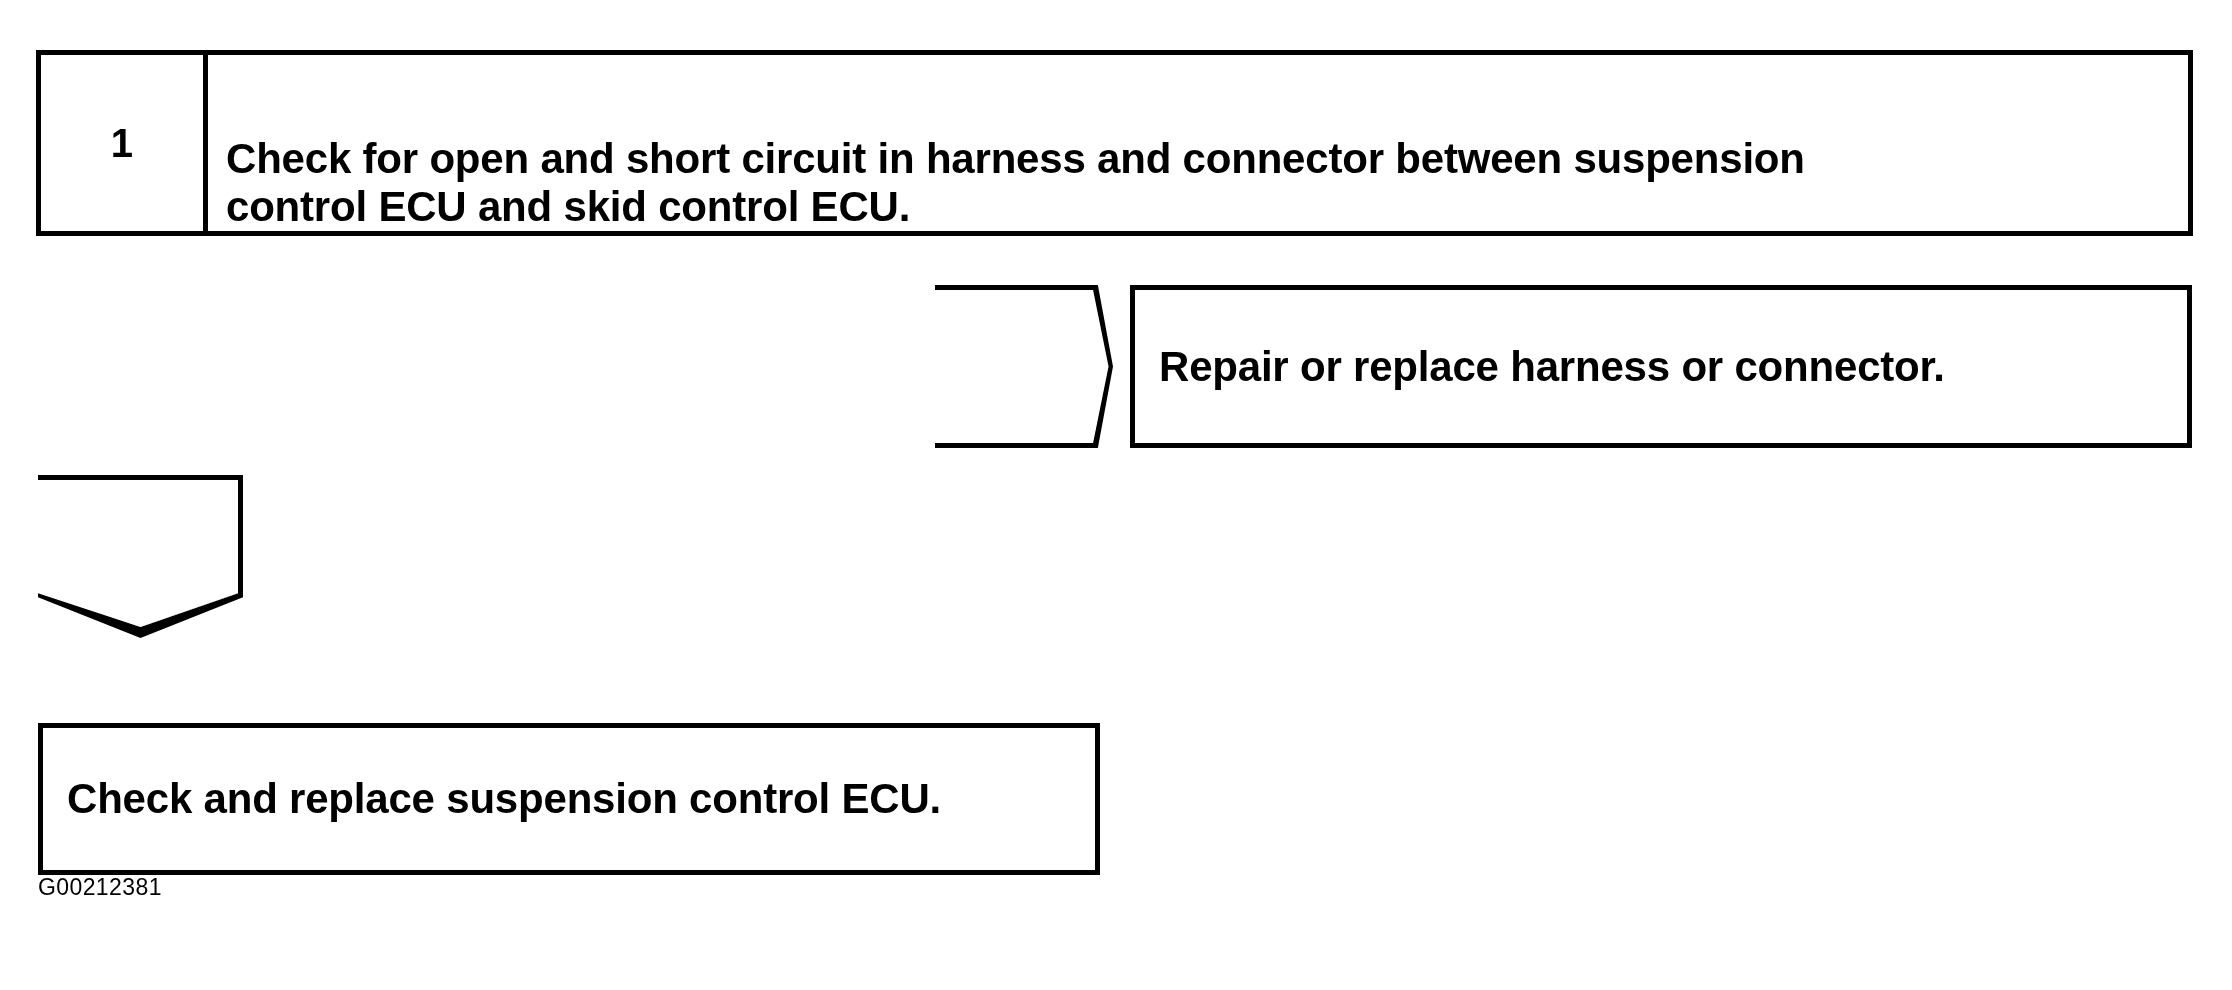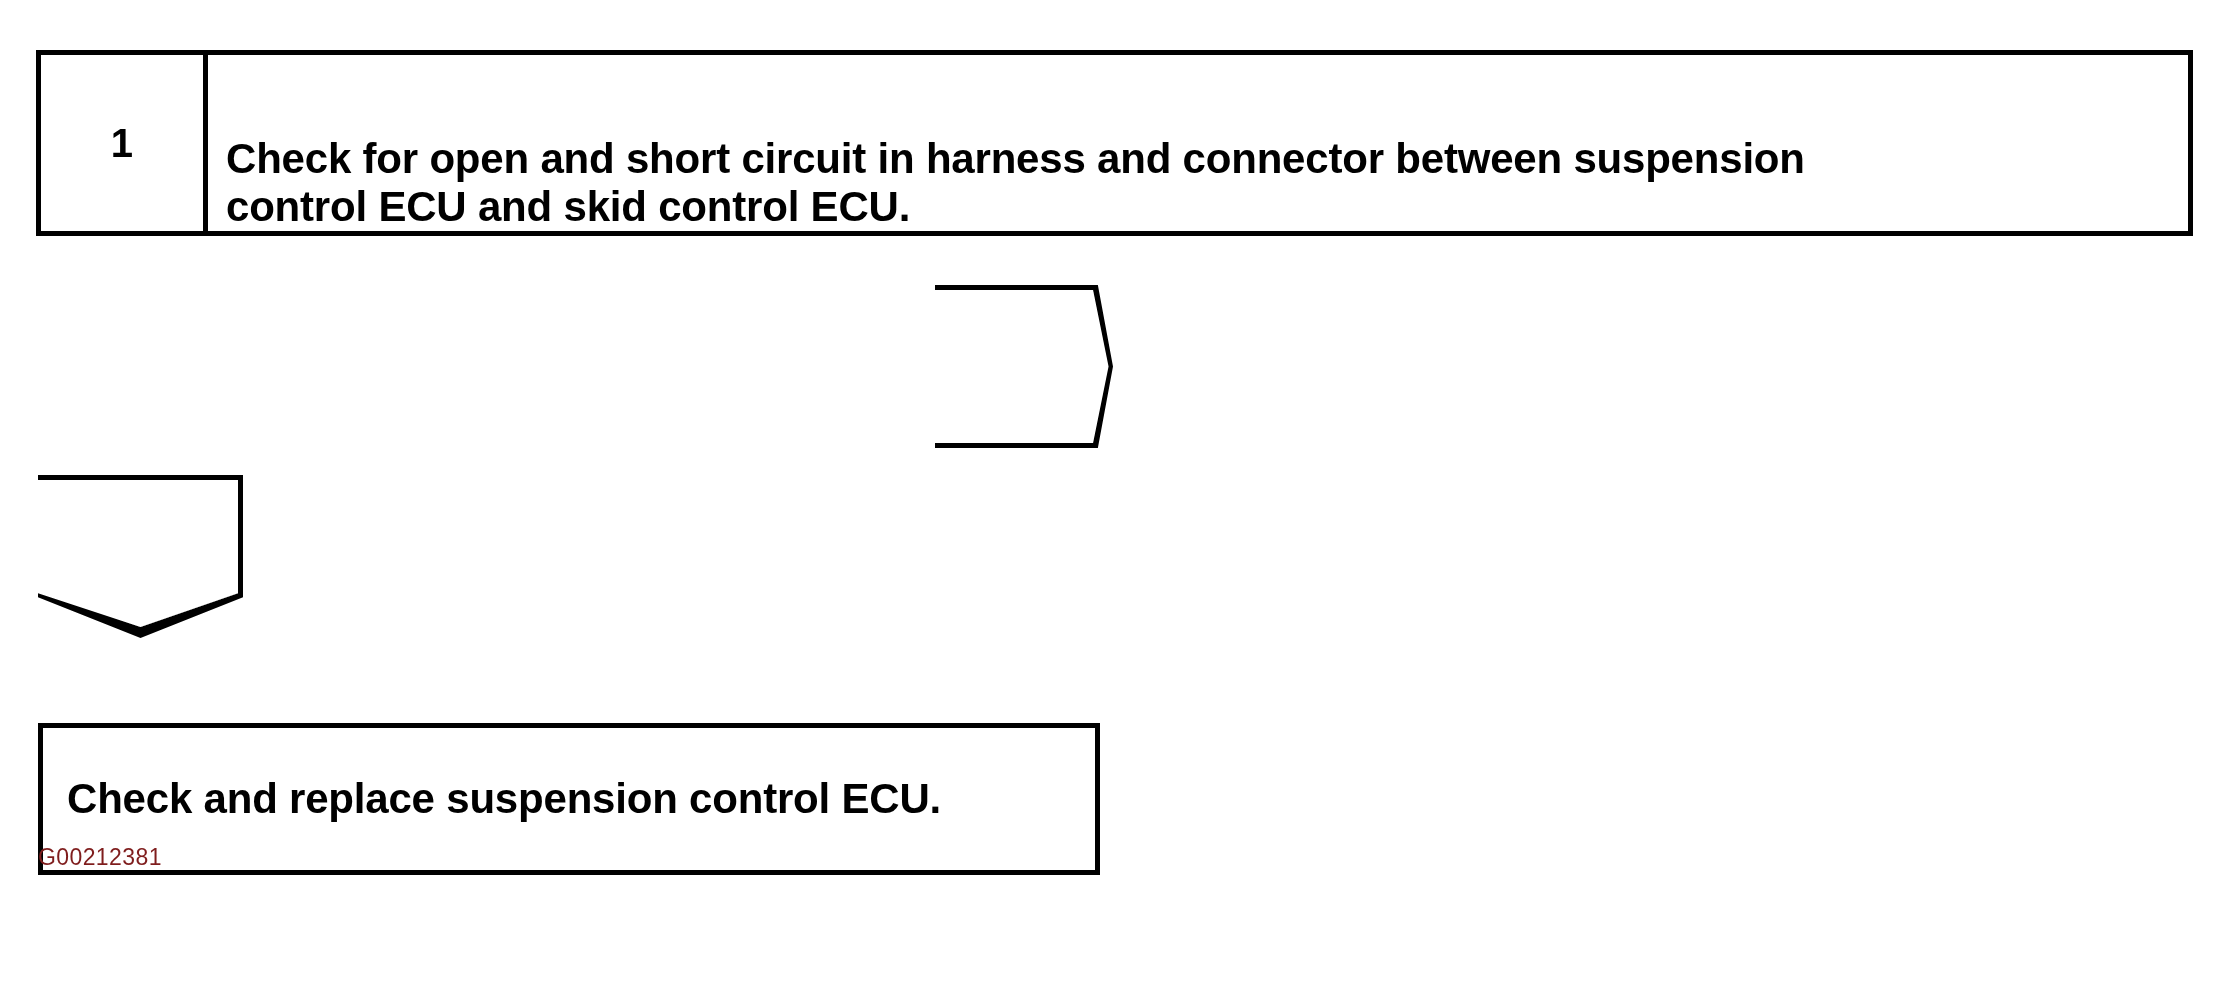--- a/index.html
+++ b/index.html
@@ -123,26 +123,26 @@
     font-weight: bold;
     line-height: 1.14;
     letter-spacing: -0.2px;
     padding-left: 24px;
   }
 
   
   .figure-caption {
     position: absolute;
     left: 38px;
-    top: 846px;
+    top: 876px;
     font-size: 23px;
     font-weight: normal;
     letter-spacing: 0.4px;
     line-height: 1;
-    color: #7f1d1d;
+    color: #000000;
   }
 </style>
 </head>
 <body>
 
 <div id="canvas">
 
   <div class="step-row">
     <div class="step-number-cell">
       <span class="step-number-text">1</span>
@@ -151,20 +151,23 @@
       <span class="step-text">Check for open and short circuit in harness and connector between suspension
 control ECU and skid control ECU.</span>
     </div>
   </div>
 
   <div class="tag-right" style="left:935px; top:285px; width:178px; height:163px;">
     <div class="tag-right-inner"></div>
     <span class="tag-label" style="left:38px; top:62px;">NG</span>
   </div>
 
+  <div class="outcome-box" style="left:1130px; top:285px; width:1062px; height:163px;">
+    <span class="outcome-text">Repair or replace harness or connector.</span>
+  </div>
 
   <div class="tag-down" style="left:38px; top:475px; width:205px; height:163px;">
     <div class="tag-down-inner"></div>
     <span class="tag-label" style="left:36px; top:42px;">OK</span>
   </div>
 
   <div class="outcome-box" style="left:38px; top:723px; width:1062px; height:152px;">
     <span class="outcome-text">Check and replace suspension control ECU.</span>
   </div>
 

